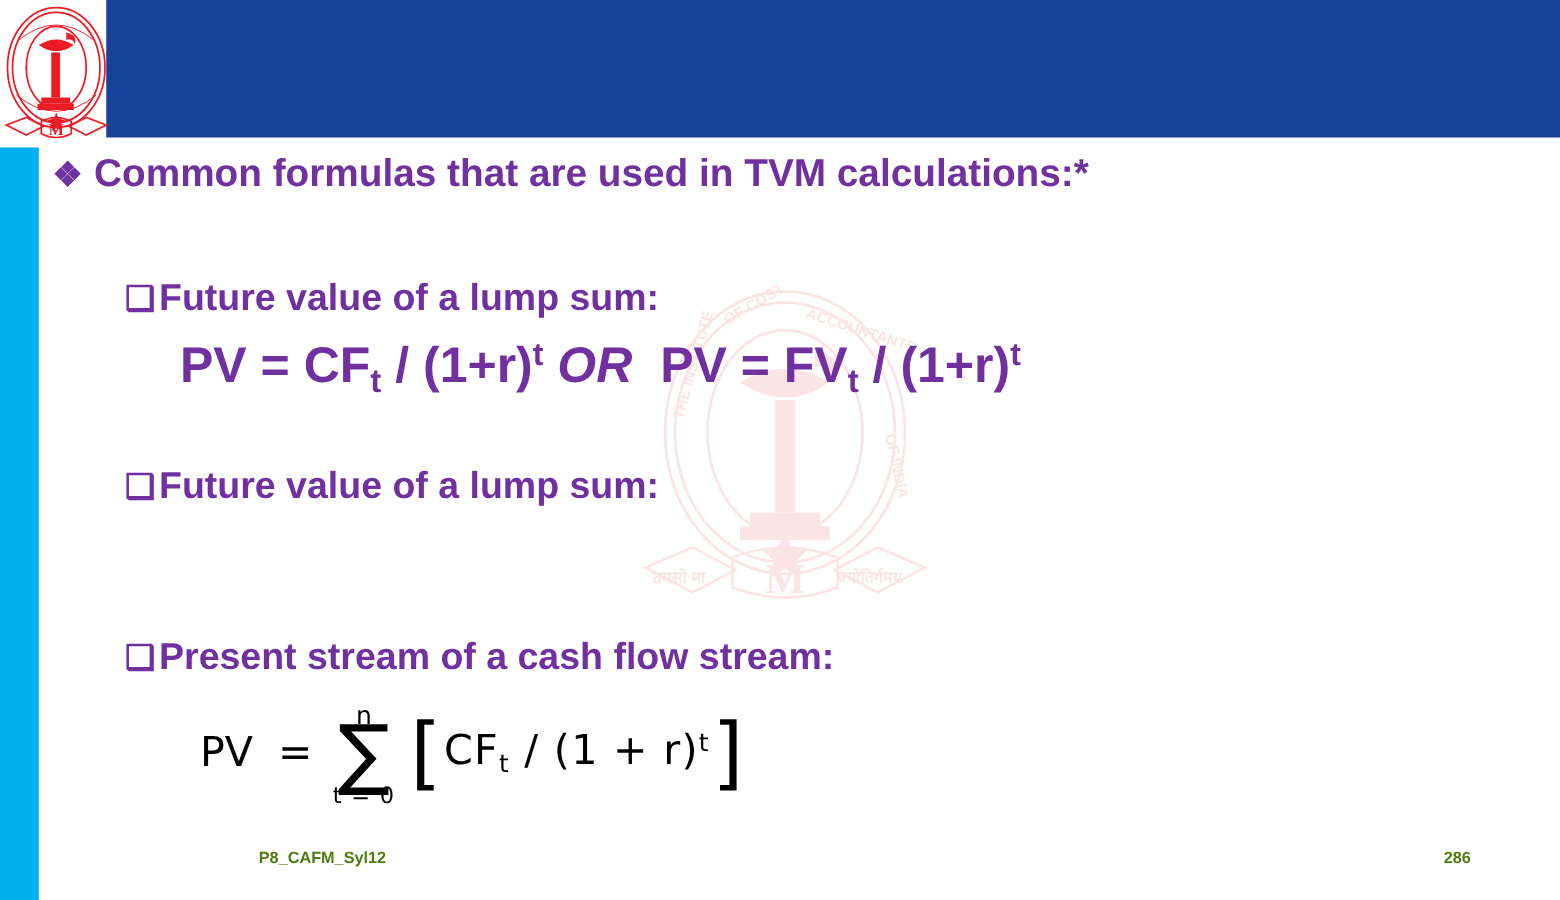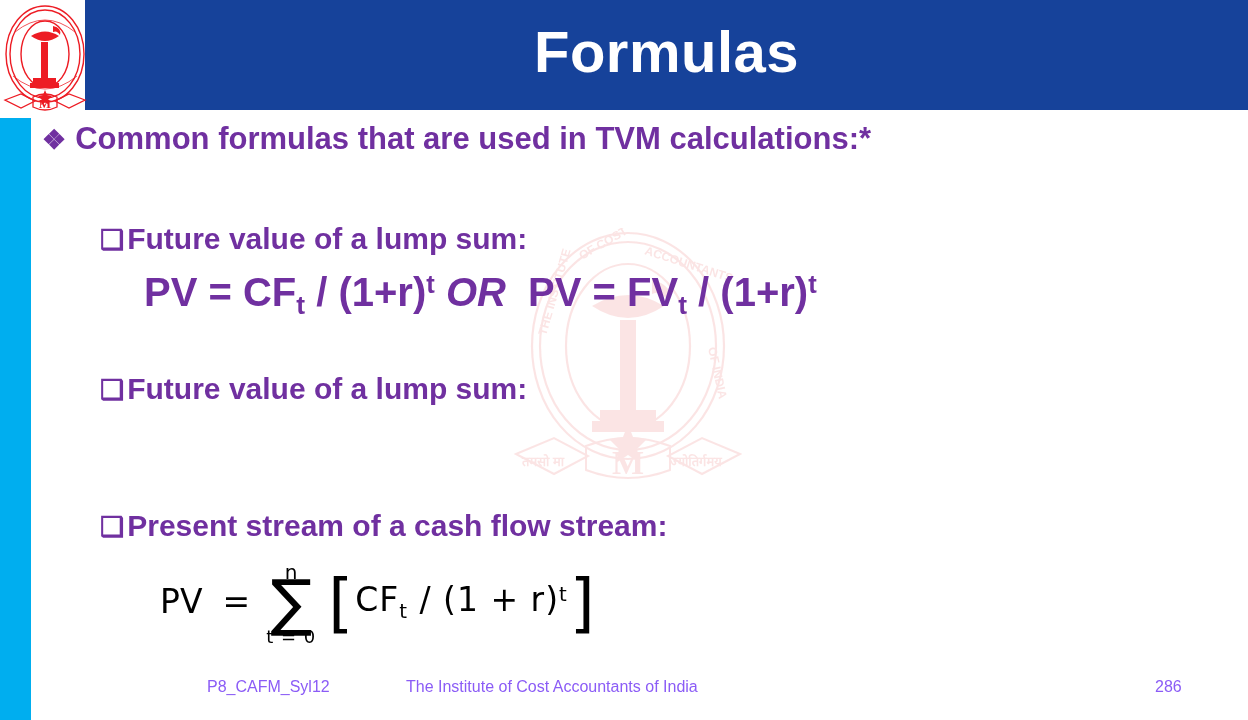--- a/index.html
+++ b/index.html
@@ -183,35 +183,34 @@
   .eq .inner sub { font-size: 0.60em; vertical-align: -0.35em; }
   .eq .inner sup { font-size: 0.60em; vertical-align: 0.52em; }
 
   
   .footer {
     position: absolute;
     left: 0;
     top: 678px;
     width: 1248px;
     height: 26px;
-    color: #8b5cf6;
-    font-size: 16px;
-    font-weight: normal;
+    color: #4d7c0f;
+    font-size: 13px;
+    font-weight: bold;
   }
   .footer .f-code     { position: absolute; left: 207px; top: 0; }
   .footer .f-inst     { position: absolute; left: 406px; top: 0; }
   .footer .f-page     { position: absolute; left: 1155px; top: 0; }
 </style>
 </head>
 <body>
 
 <div id="slide">
 
   <div class="header-bar"></div>
-  <div class="slide-title">Formulas</div>
 
   <div class="logo-box">
     <svg width="84" height="116" viewBox="0 0 84 116" xmlns="http://www.w3.org/2000/svg">
       <g fill="none" stroke="#ed1c24" stroke-width="1.4">
         <ellipse cx="42" cy="52" rx="39" ry="48"></ellipse>
         <ellipse cx="42" cy="52" rx="35" ry="44"></ellipse>
         <ellipse cx="42" cy="52" rx="24" ry="33"></ellipse>
       </g>
 
       <g fill="#ed1c24">
@@ -315,17 +314,16 @@
       </span>
       <span class="brk">[</span>
       <span class="inner"><span>CF</span><sub>t</sub><span> / </span><span>(1 + r)</span><sup>t</sup></span>
       <span class="brk">]</span>
     </div>
 
   </div>
 
   <div class="footer">
     <span class="f-code">P8_CAFM_Syl12</span>
-    <span class="f-inst">The Institute of Cost Accountants of India</span>
     <span class="f-page">286</span>
   </div>
 
 </div>
 
 </body></html>

